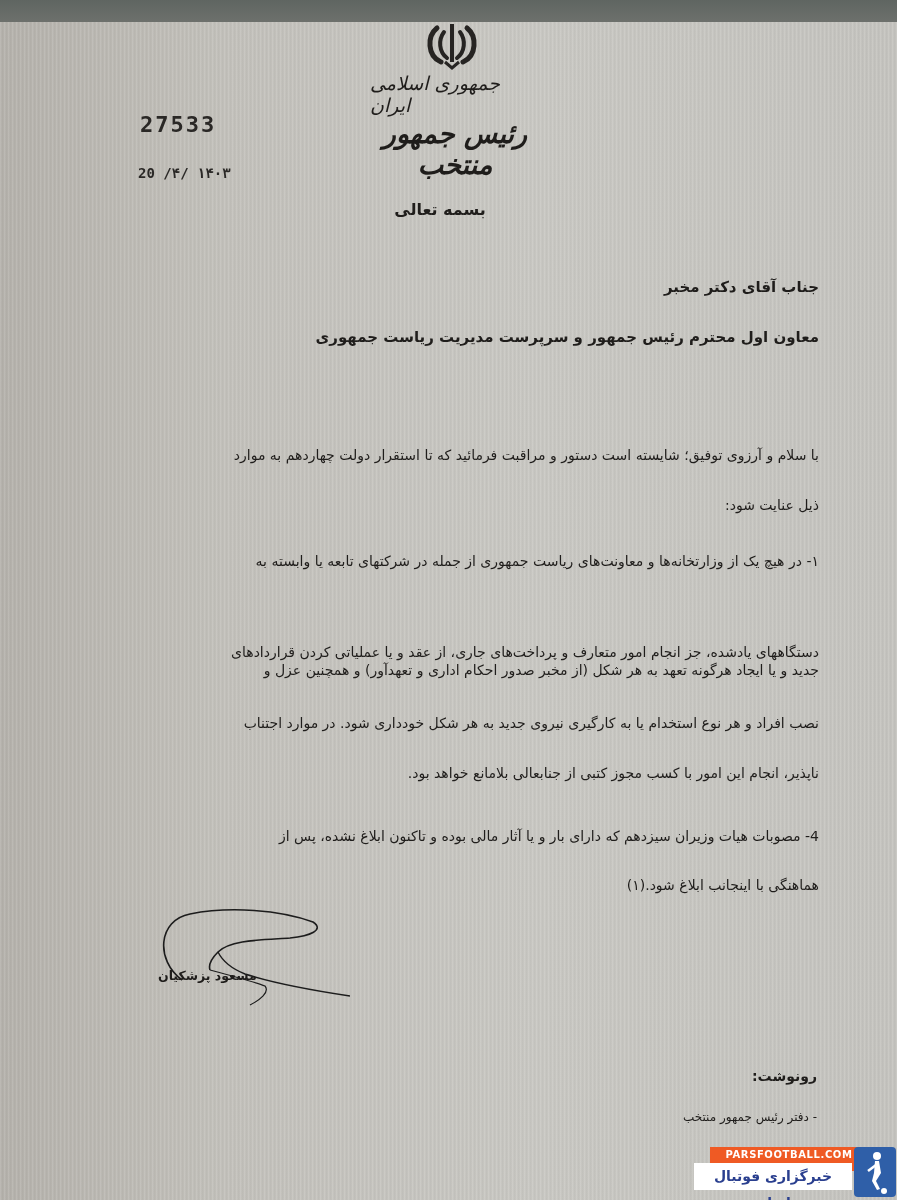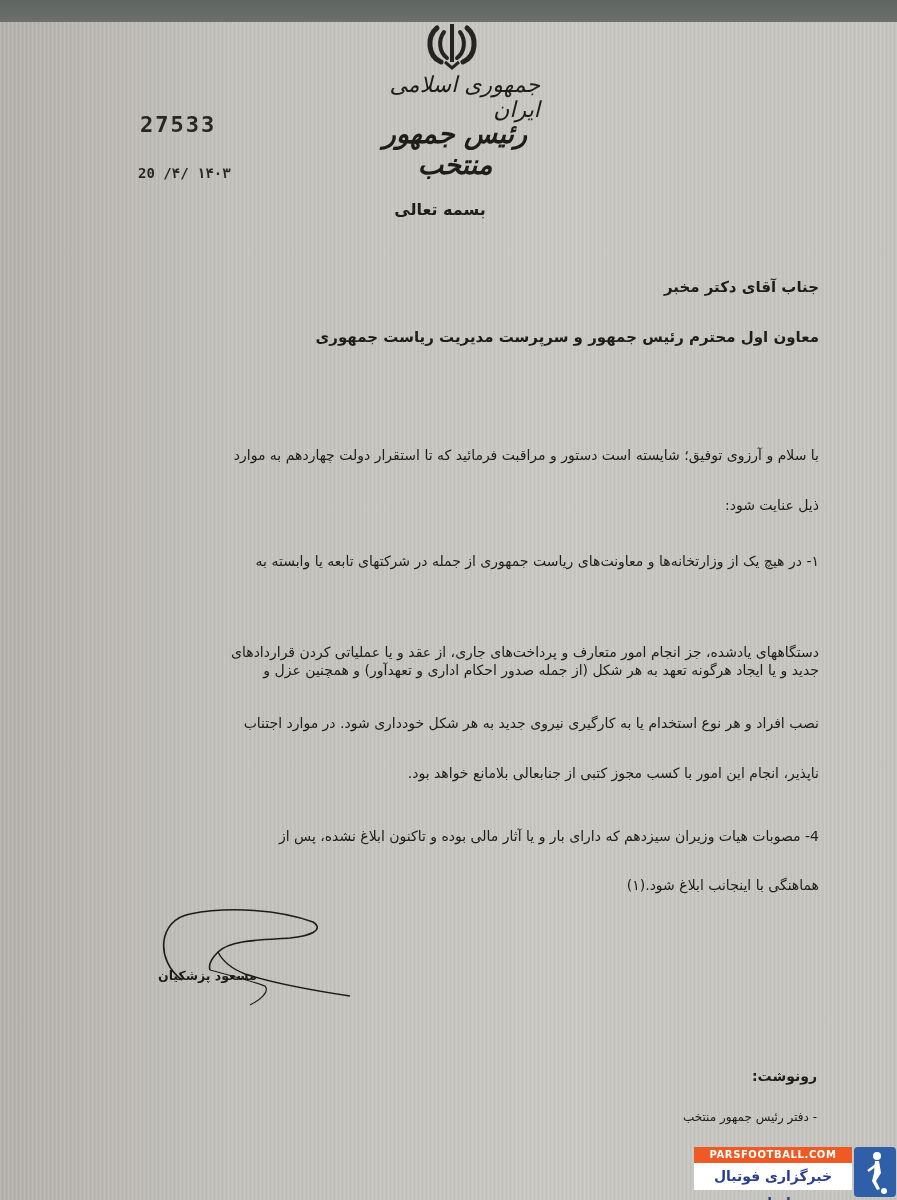--- a/index.html
+++ b/index.html
@@ -15,40 +15,40 @@
     .paper {
       position: absolute; left: 0; top: 22px; width: 897px; height: 1178px;
       background:
         repeating-linear-gradient(90deg, rgba(255,255,255,0.10) 0px, rgba(255,255,255,0.10) 1px, rgba(0,0,0,0.03) 2px, rgba(0,0,0,0) 4px),
         linear-gradient(90deg, #b4b1ab 0%, #c2c0ba 25%, #c8c7c2 60%, #c4c3be 100%);
     }
     .rtl { direction: rtl; unicode-bidi: embed; color: #1f1d1b; }
     .abs { position: absolute; }
 
     .emblem { left: 423px; top: 22px; width: 58px; height: 48px; }
-    .hdr1 { left: 370px; top: 72px; width: 170px; text-align: right; font-size: 22px; font-family: "DejaVu Serif", serif; font-style: italic; }
+    .hdr1 { left: 370px; top: 72px; width: 170px; text-align: left; font-size: 19px; font-family: "DejaVu Serif", serif; font-style: italic; }
     .hdr2 { left: 360px; top: 118px; width: 190px; text-align: center; font-size: 27px; font-family: "DejaVu Serif", serif; font-style: italic; font-weight: bold; }
     .basmala { left: 370px; top: 200px; width: 140px; text-align: center; font-size: 16px; font-weight: bold; }
 
     .refno { left: 140px; top: 112px; width: 95px; font-size: 22px; font-weight: bold; letter-spacing: 2px; text-align: left; direction: ltr; color: #2a2826; font-family: "DejaVu Sans Mono", monospace; }
     .refdate { left: 138px; top: 165px; width: 100px; font-size: 14px; font-weight: bold; text-align: left; direction: ltr; color: #2a2826; font-family: "DejaVu Sans Mono", monospace; }
 
     .salut1 { right: 78px; top: 278px; font-size: 15px; font-weight: bold; }
     .salut2 { right: 78px; top: 328px; font-size: 15px; font-weight: bold; }
 
     .body-line { right: 78px; font-size: 14px; white-space: nowrap; }
     .sig-name { left: 158px; top: 968px; font-size: 12.5px; font-weight: bold; }
     .signature { left: 150px; top: 900px; width: 200px; height: 110px; }
 
     .cc-label { right: 80px; top: 1068px; font-size: 14px; font-weight: bold; }
     .cc-item { right: 80px; top: 1110px; font-size: 12px; }
 
     .watermark { left: 694px; top: 1147px; width: 203px; height: 53px; }
     .wm-top {
-      position: absolute; left: 0; top: 0; width: 158px; height: 24px;
+      position: absolute; left: 16px; top: 0; width: 158px; height: 24px;
       background: #ef5a24; color: #fff; font-size: 10px; font-weight: bold;
       letter-spacing: 0.6px; text-align: center; line-height: 16px;
       font-family: "DejaVu Sans", sans-serif;
     }
     .wm-bottom {
       position: absolute; left: 0; top: 16px; width: 158px; height: 27px;
       background: #ffffff; color: #2a3f8f; font-size: 14px; font-weight: bold;
       text-align: center; line-height: 27px; direction: rtl;
     }
     .wm-logo {
@@ -80,21 +80,21 @@
 
 <div class="abs rtl basmala">بسمه تعالی</div>
 
 <div class="abs rtl salut1">جناب آقای دکتر مخبر</div>
 <div class="abs rtl salut2">معاون اول محترم رئیس جمهور و سرپرست مدیریت ریاست جمهوری</div>
 
 <div class="abs rtl body-line" style="top:447px;">با سلام و آرزوی توفیق؛ شایسته است دستور و مراقبت فرمائید که تا استقرار دولت چهاردهم به موارد</div>
 <div class="abs rtl body-line" style="top:497px;">ذیل عنایت شود:</div>
 <div class="abs rtl body-line" style="top:553px;">۱- در هیچ یک از وزارتخانه‌ها و معاونت‌های ریاست جمهوری از جمله در شرکتهای تابعه یا وابسته به</div>
 <div class="abs rtl body-line" style="top:644px;">دستگاههای یادشده، جز انجام امور متعارف و پرداخت‌های جاری، از عقد و یا عملیاتی کردن قراردادهای</div>
-<div class="abs rtl body-line" style="top:662px;">جدید و یا ایجاد هرگونه تعهد به هر شکل (از جمله صدور احکام اداری و تعهدآور) و همچنین عزل و</div>
+<div class="abs rtl body-line" style="top:662px;">جدید و یا ایجاد هرگونه تعهد به هر شکل (از مخبر صدور احکام اداری و تعهدآور) و همچنین عزل و</div>
 <div class="abs rtl body-line" style="top:715px;text-align:center;">نصب افراد و هر نوع استخدام یا به کارگیری نیروی جدید به هر شکل خودداری شود. در موارد اجتناب</div>
 <div class="abs rtl body-line" style="top:765px;">ناپذیر، انجام این امور با کسب مجوز کتبی از جنابعالی بلامانع خواهد بود.</div>
 <div class="abs rtl body-line" style="top:828px;">4- مصوبات هیات وزیران سیزدهم که دارای بار و یا آثار مالی بوده و تاکنون ابلاغ نشده، پس از</div>
 <div class="abs rtl body-line" style="top:877px;">هماهنگی با اینجانب ابلاغ شود.(۱)</div>
 
 <svg class="abs signature" viewBox="0 0 200 110">
   <path d="M32 80 C5 60 8 20 40 14 C80 6 130 10 163 22 C175 30 160 36 140 38 C110 40 80 40 68 52 C62 58 58 64 60 70" stroke="#1c1c1c" stroke-width="1.6" fill="none"></path>
   <path d="M68 52 C72 60 80 68 95 74 C120 82 160 90 200 96" stroke="#1c1c1c" stroke-width="1.4" fill="none"></path>
   <path d="M60 70 C90 78 105 82 115 86 C120 92 110 100 100 105" stroke="#1c1c1c" stroke-width="1.2" fill="none"></path>
 </svg>

